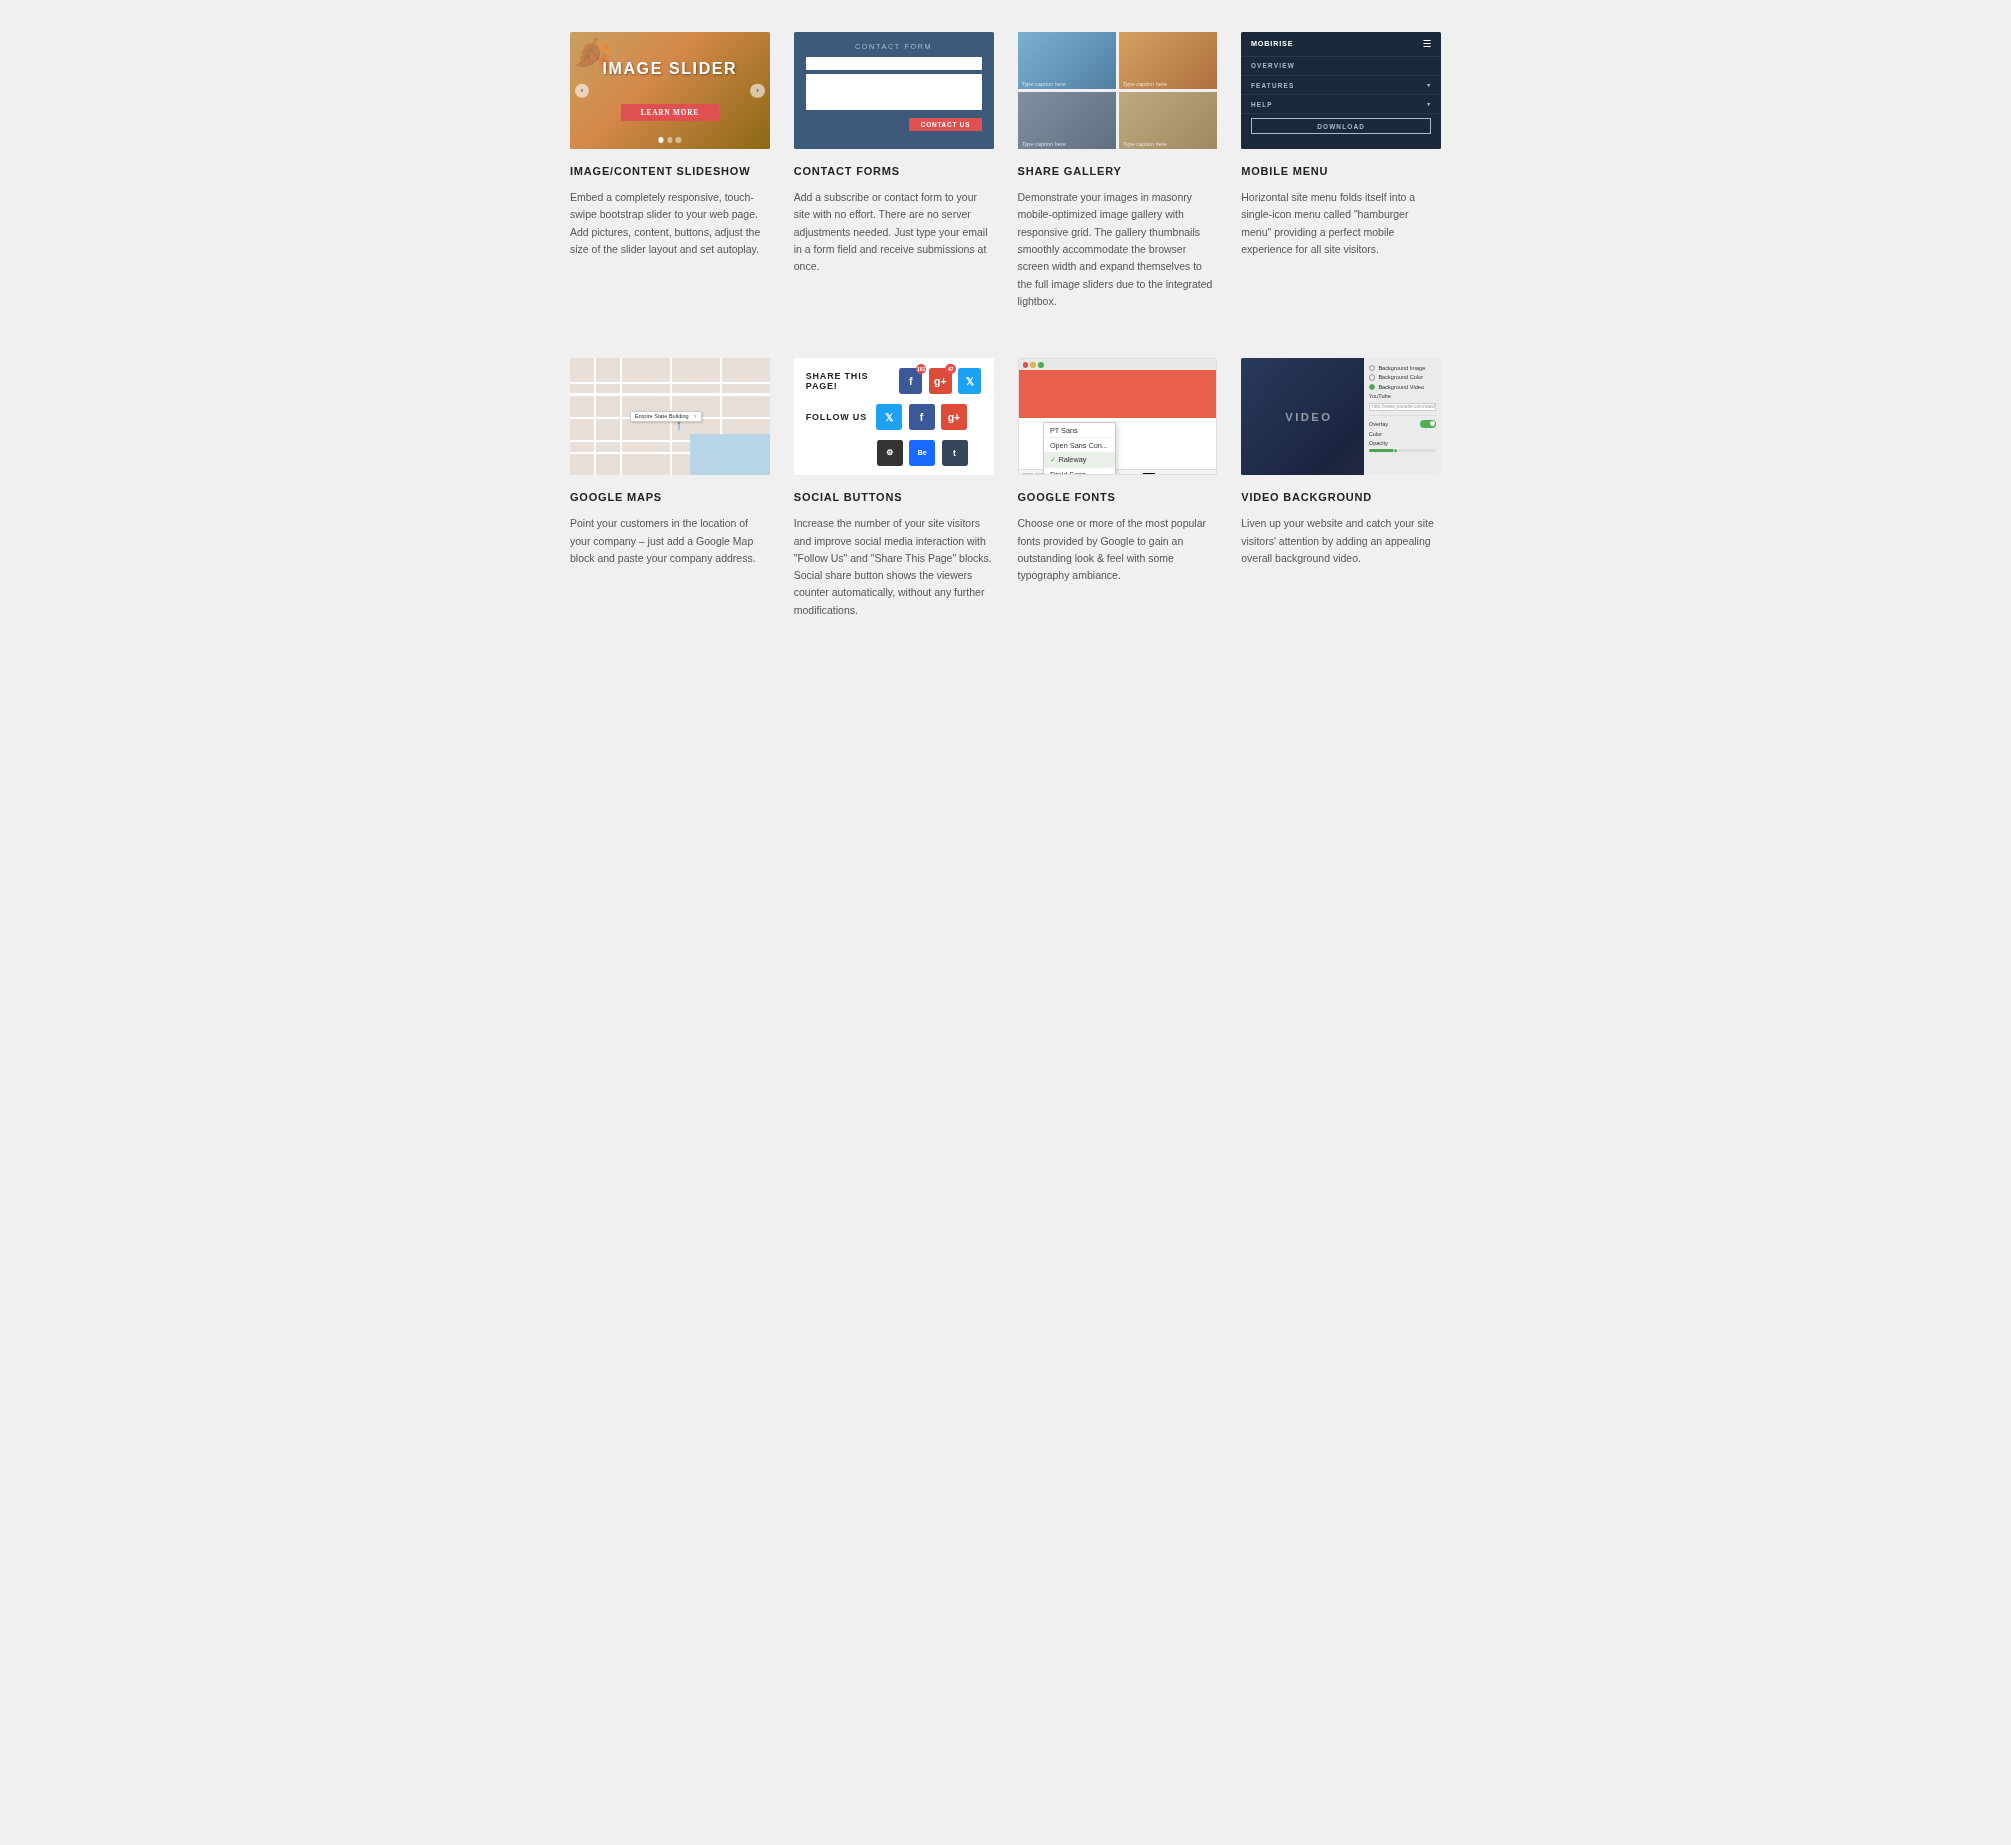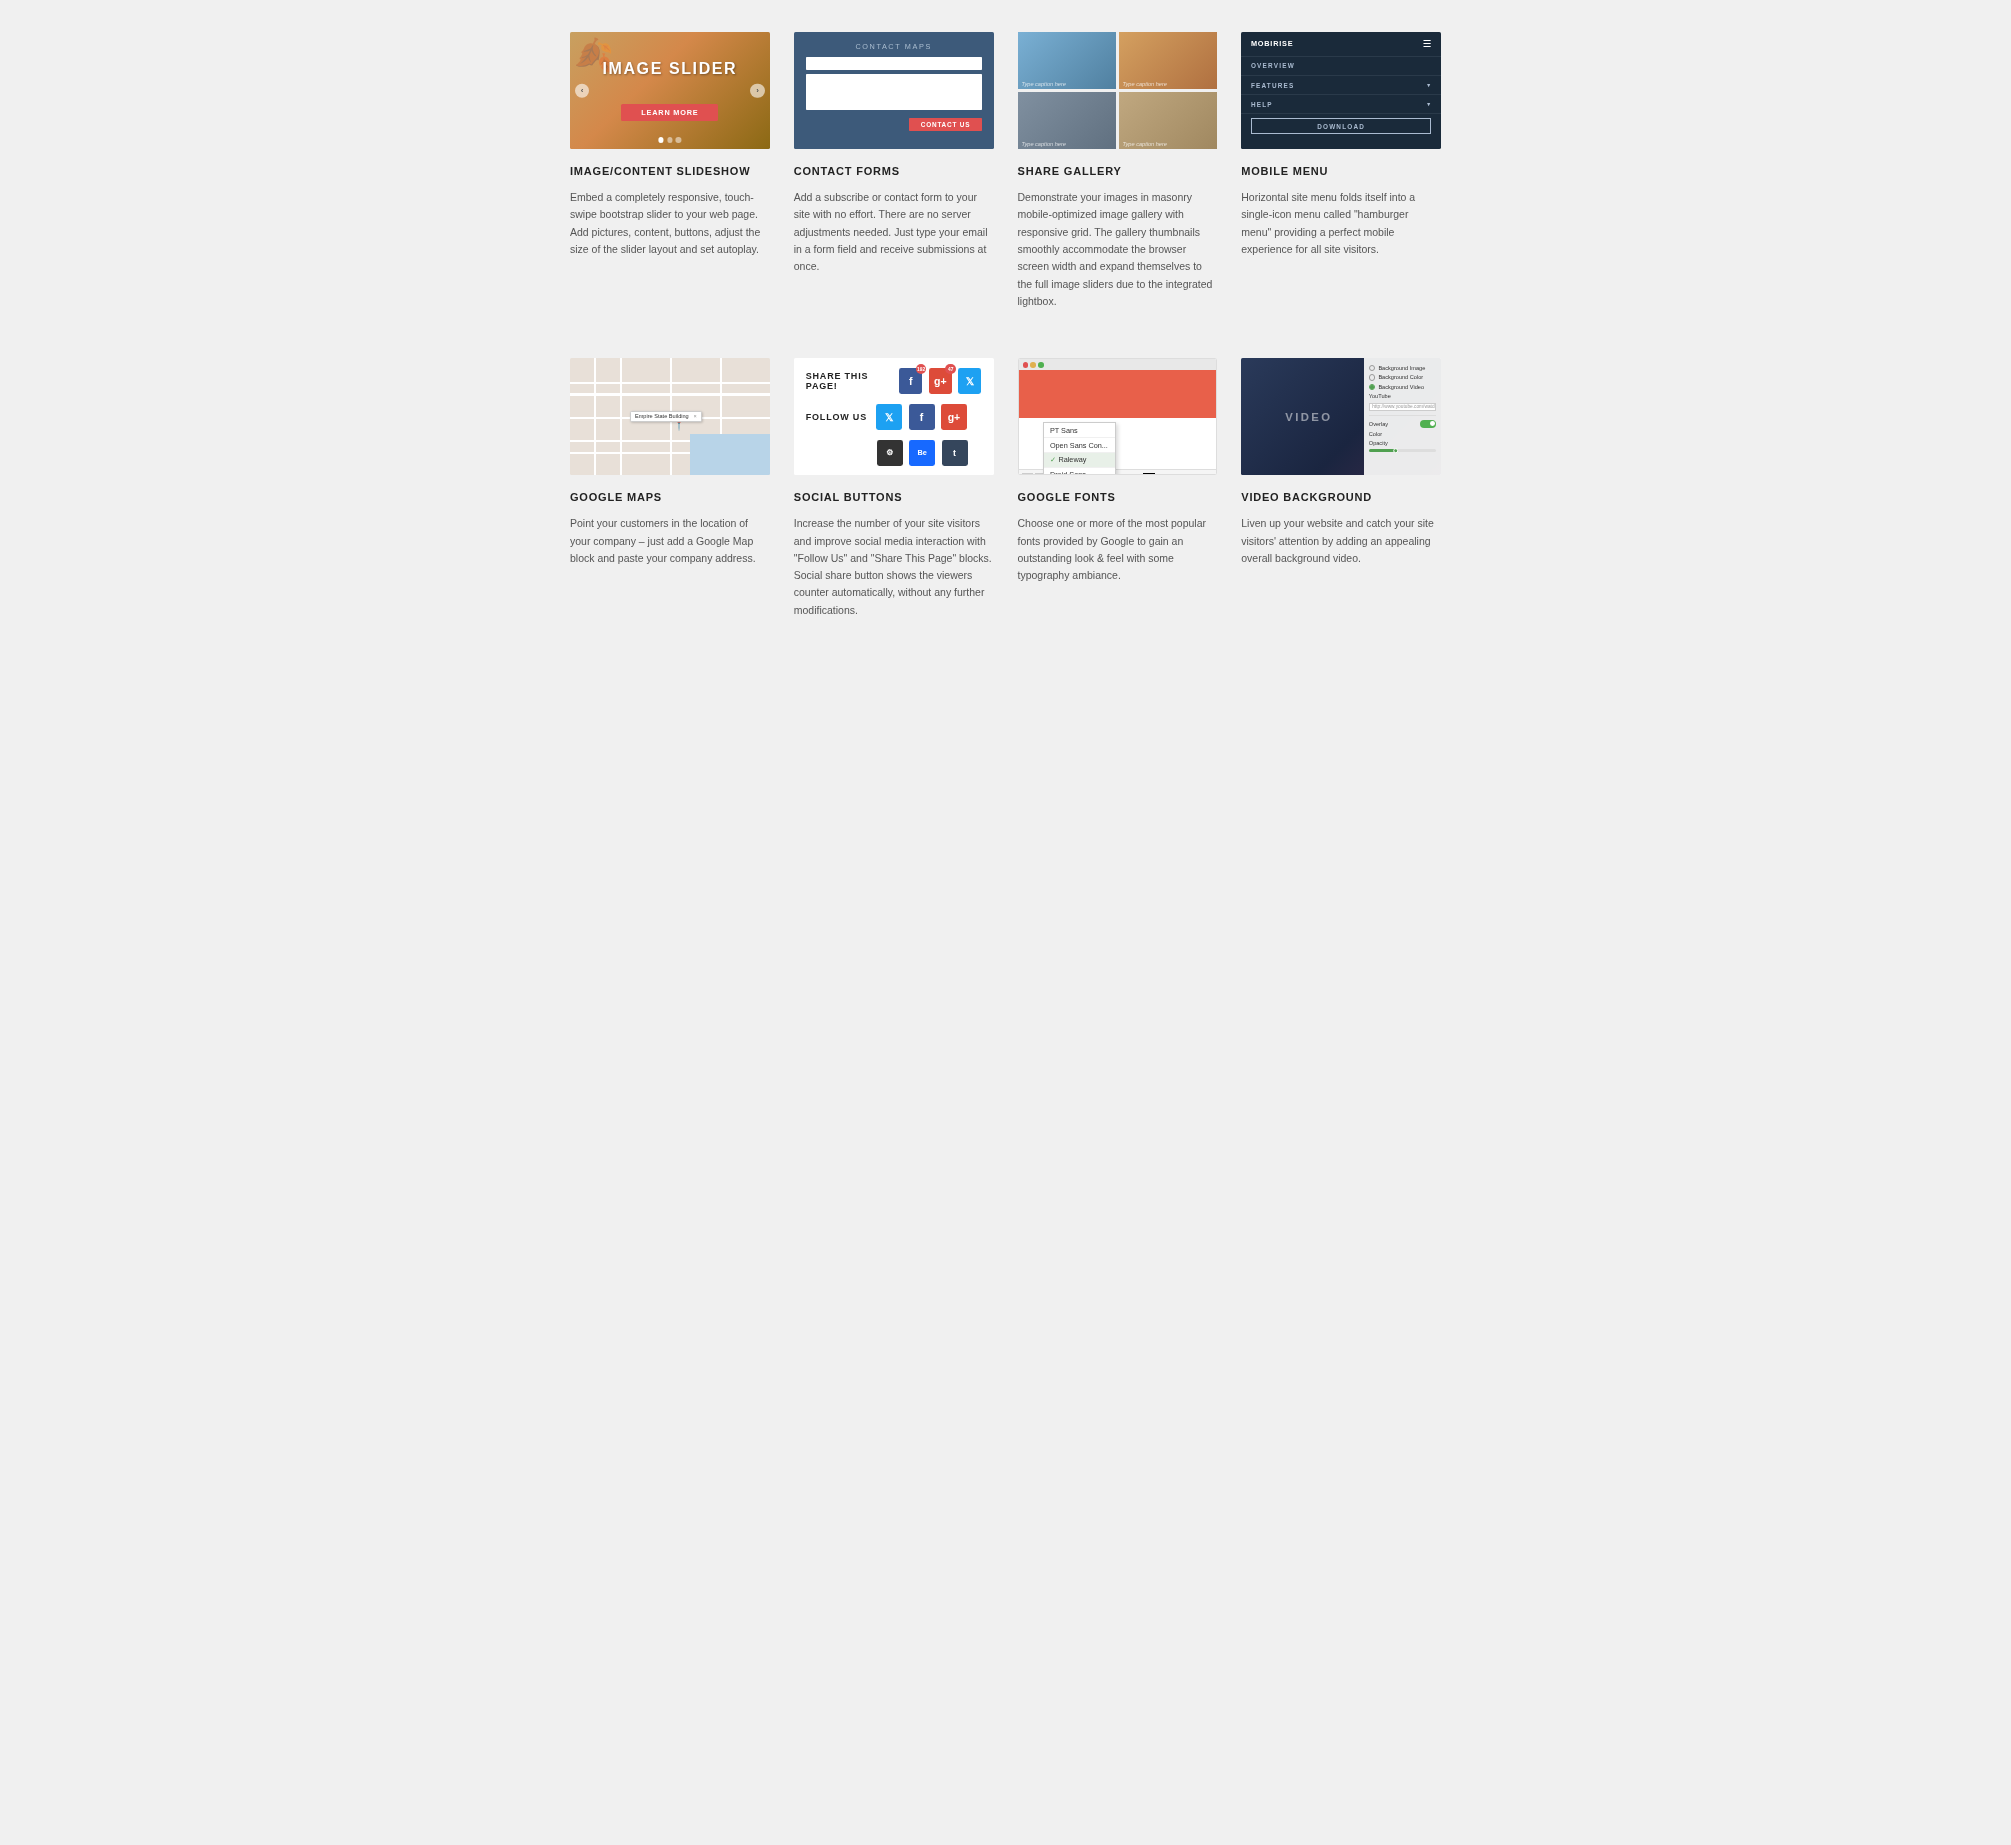--- a/index.html
+++ b/index.html
@@ -70,20 +70,21 @@
     .slider-btn {
       background: #e05050;
       color: #fff;
       font-size: 7.3px;
       font-weight: 700;
       letter-spacing: 0.8px;
       padding: 4px 20px;
       border-radius: 1.6px;
       position: absolute;
       bottom: 28px;
+      font-family: Liberation Serif, serif;
     }
     .slider-arrow {
       position: absolute;
       top: 50%;
       transform: translateY(-50%);
       background: rgba(255,255,255,0.6);
       color: #555;
       width: 14.5px;
       height: 14.5px;
       border-radius: 50%;
@@ -569,21 +570,21 @@
           </div>
         </div>
       </div>
       <div class="feature-title">IMAGE/CONTENT SLIDESHOW</div>
       <div class="feature-desc">Embed a completely responsive, touch-swipe bootstrap slider to your web page. Add pictures, content, buttons, adjust the size of the slider layout and set autoplay.</div>
     </div>
 
     <div class="feature-card">
       <div class="feature-preview">
         <div class="preview-contact">
-          <div class="contact-title">CONTACT MAPS</div>
+          <div class="contact-title">CONTACT FORM</div>
           <div class="contact-input"></div>
           <div class="contact-input tall"></div>
           <div class="contact-submit">CONTACT US</div>
         </div>
       </div>
       <div class="feature-title">CONTACT FORMS</div>
       <div class="feature-desc">Add a subscribe or contact form to your site with no effort. There are no server adjustments needed. Just type your email in a form field and receive submissions at once.</div>
     </div>
 
     <div class="feature-card">

